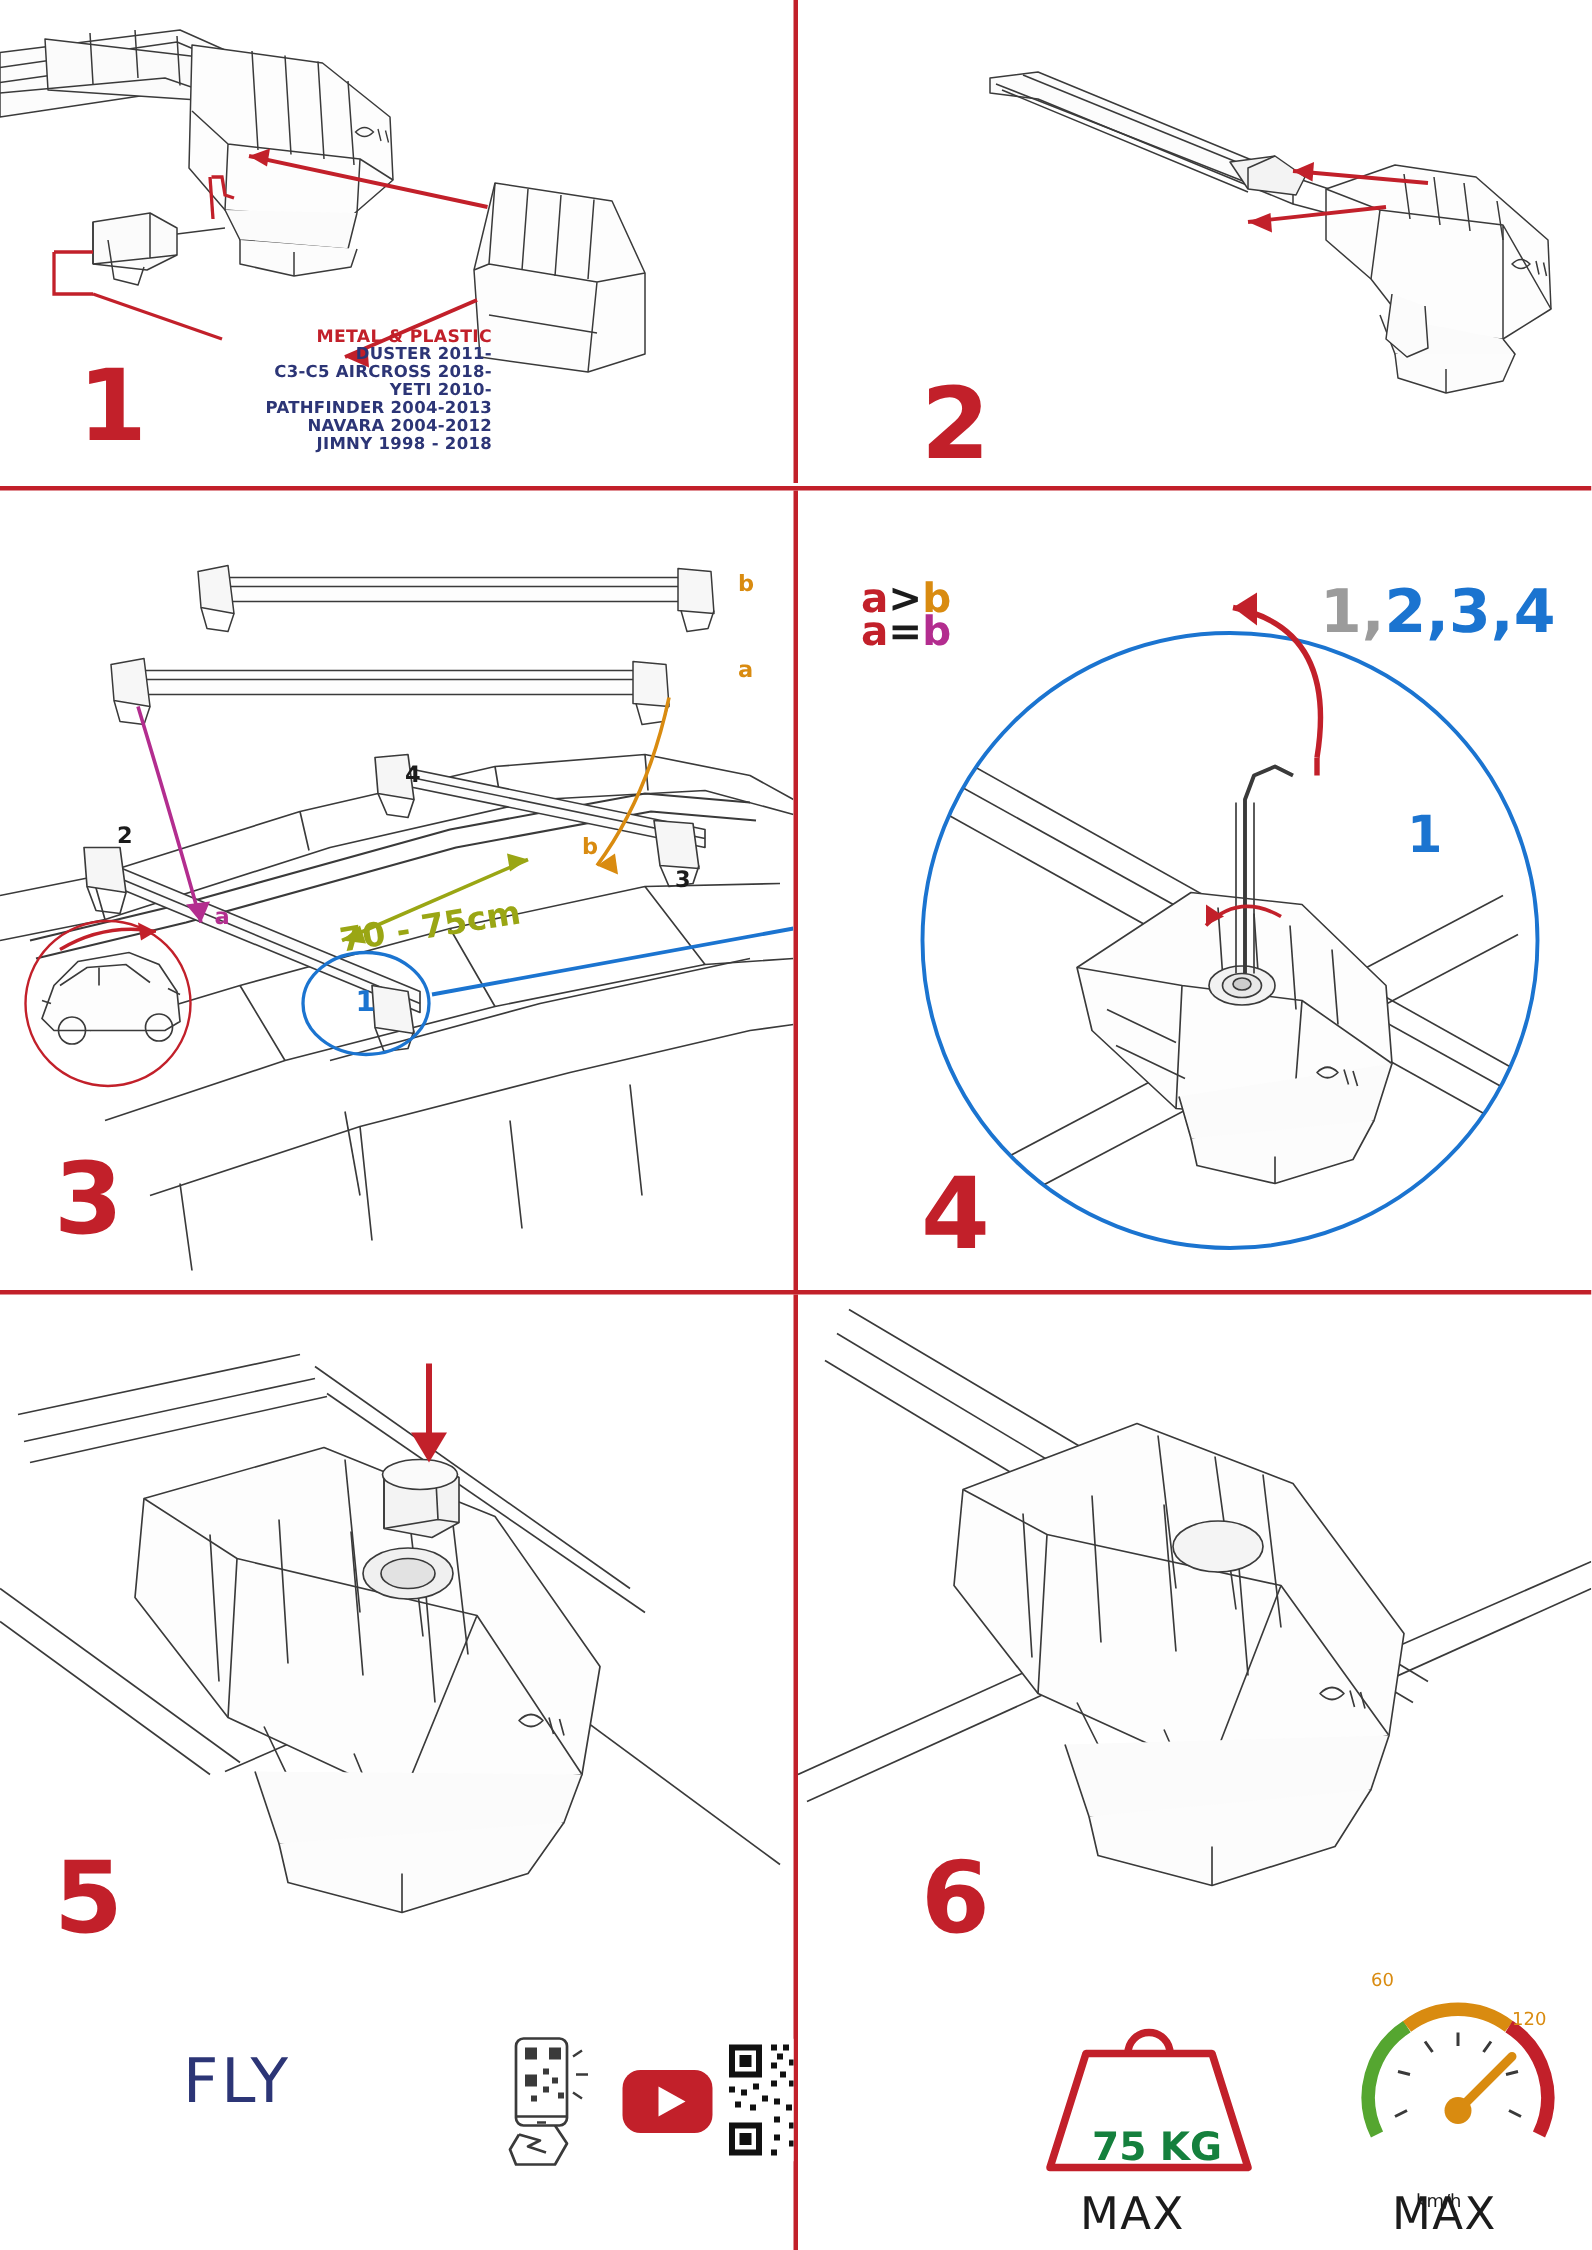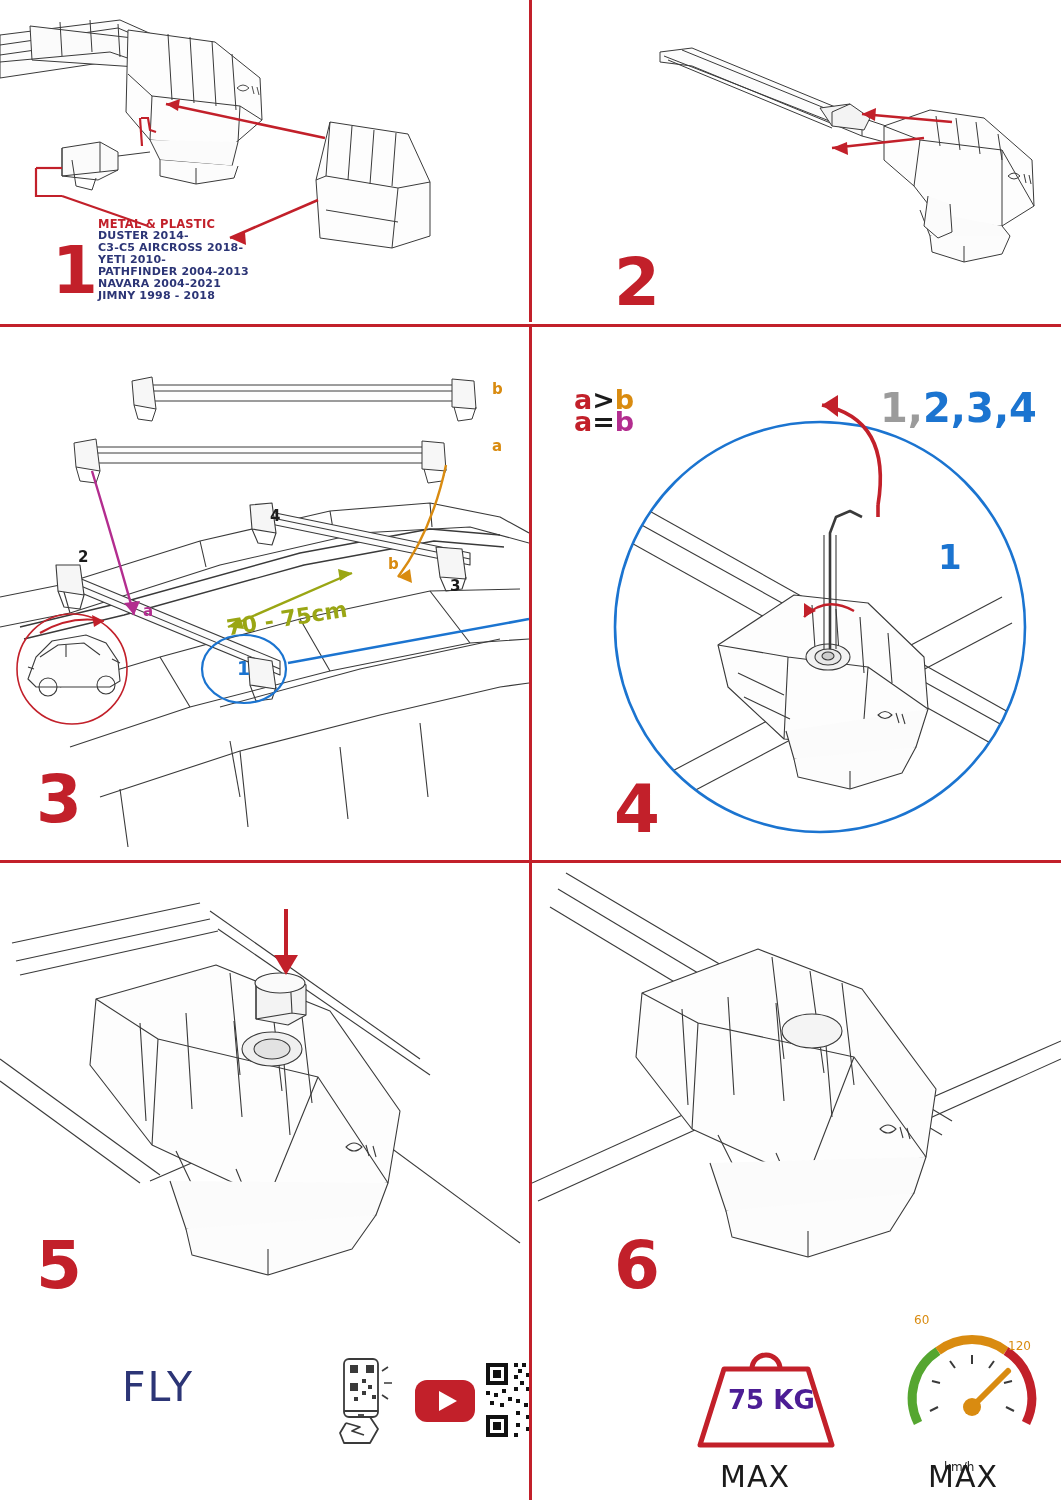--- a/index.html
+++ b/index.html
@@ -38,21 +38,21 @@
     position: absolute;
     color: #c2202a;
     font-family: "DejaVu Sans", sans-serif;
     font-weight: 700;
     font-size: 66px;
     line-height: 1;
     letter-spacing: -2px;
   }
   .note-block {
     position: absolute;
-    text-align: left;
+    text-align: right;
     line-height: 1.08;
   }
   .note-title {
     color: #c2202a;
     font-size: 11.5px;
     font-weight: 700;
     letter-spacing: .2px;
     font-family: "DejaVu Sans", sans-serif;
   }
   .note-line {
@@ -125,24 +125,25 @@
   .maxlabel {
     position: absolute;
     color: #1b1b1b;
     font-family: "DejaVu Sans", sans-serif;
     font-weight: 400;
     font-size: 30px;
     letter-spacing: 1px;
   }
   .kgtxt {
     position: absolute;
-    color: #4c1d95;
+    color: #15803d;
     font-family: "DejaVu Sans", sans-serif;
     font-weight: 700;
     font-size: 26px;
+    margin-top: 32px;
   }
   .kmh {
     position: absolute;
     color: #1b1b1b;
     font-family: "DejaVu Sans", sans-serif;
     font-size: 12px;
   }
   .gauge-num {
     position: absolute;
     color: #d98b10;
@@ -208,25 +209,25 @@
       <polygon points="230,238 245,232 246,245" fill="#c2202a"></polygon>
 
       <g fill="none" stroke="#3a3a3a" stroke-width="0.9">
         <path d="M237 88 q6 -6 12 0 q-6 6 -12 0 Z"></path>
         <path d="M252 86 l2 8 M257 87 l2 8"></path>
       </g>
     </svg>
 
     <div class="note-block" style="left:98px; top:218px; width:230px;">
       <div class="note-title">METAL &amp; PLASTIC</div>
-      <div class="note-line">DUSTER 2014-</div>
+      <div class="note-line">DUSTER 2011-</div>
       <div class="note-line">C3-C5 AIRCROSS 2018-</div>
       <div class="note-line">YETI 2010-</div>
       <div class="note-line">PATHFINDER 2004-2013</div>
-      <div class="note-line">NAVARA 2004-2021</div>
+      <div class="note-line">NAVARA 2004-2012</div>
       <div class="note-line">JIMNY 1998 - 2018</div>
     </div>
 
     <div class="step-num" style="left:52px; top:238px;">1</div>
   </div>
 
   <div class="panel" style="left:532px; top:0; width:529px; height:324px;">
     <svg width="529" height="324" viewBox="0 0 529 324">
       <g fill="none" stroke="#3a3a3a" stroke-width="1" stroke-linejoin="round">
 

